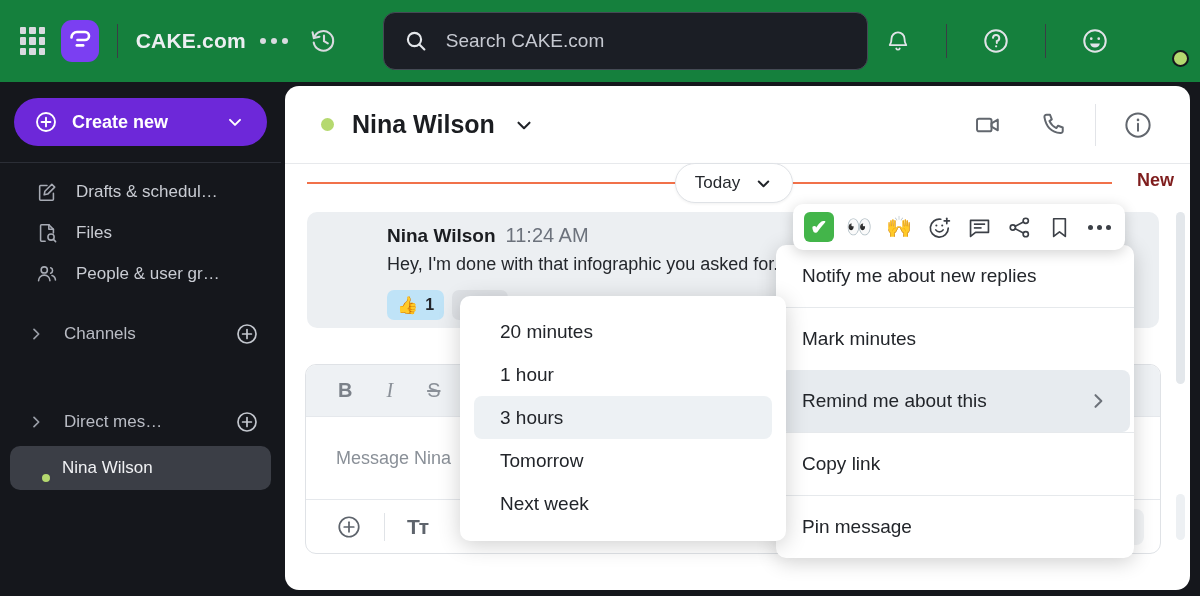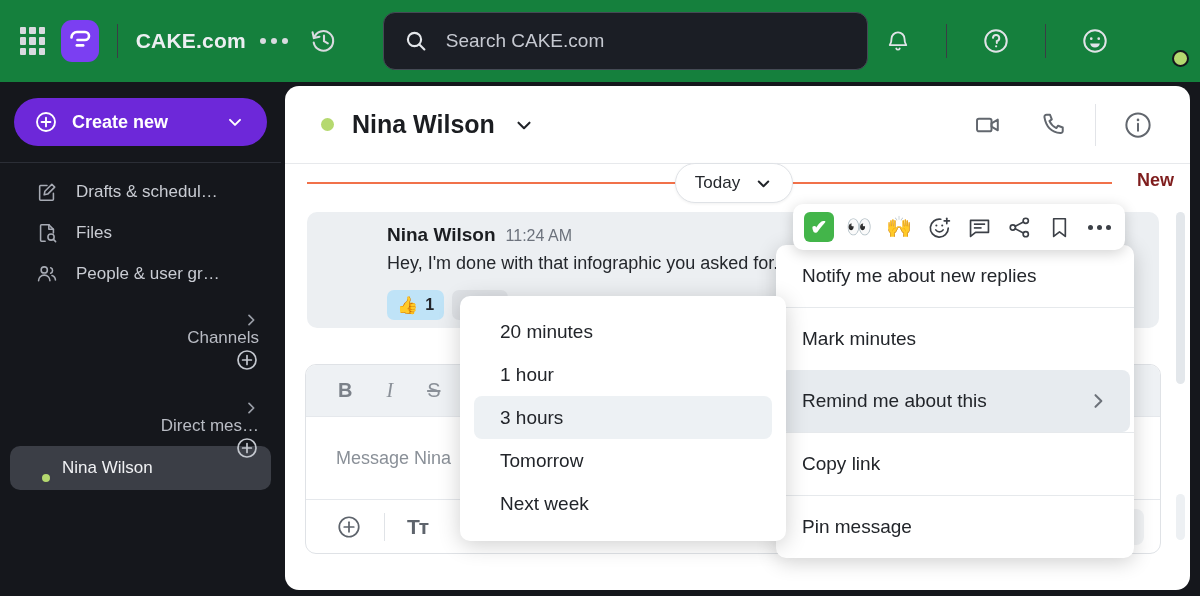--- a/index.html
+++ b/index.html
@@ -99,22 +99,22 @@
   .nav-list { padding-top: 8px; }
   .nav-item {
     height: 41px; display: flex; align-items: center;
     padding-left: 36px; cursor: pointer;
   }
   .nav-item .ni-icon { width: 26px; display: flex; align-items: center; }
   .nav-item .ni-label {
     margin-left: 14px; color: #c9ccd3; font-size: 17px; white-space: nowrap;
   }
   .section-head {
-    height: 44px; display: flex; align-items: flex-end;
-    padding: 0 22px 0 28px; cursor: pointer; flex-direction: column;
+    height: 44px; display: flex; align-items: center;
+    padding: 0 22px 0 28px; cursor: pointer;
   }
   .section-head .sh-chev { display: flex; width: 16px; }
   .section-head .sh-label {
     margin-left: 20px; color: #b9bcc4; font-size: 17px; white-space: nowrap;
   }
   .section-head .sh-add { margin-left: auto; display: flex; cursor: pointer; }
   .dm-item {
     margin: 2px 10px 0 10px; height: 44px; border-radius: 10px;
     display: flex; align-items: center; padding-left: 10px;
     background: #3b3e46; cursor: pointer;
@@ -178,21 +178,21 @@
     background: #eceff2;
     border-radius: 10px;
   }
   .msg-avatar {
     position: absolute; left: 18px; top: 16px;
     width: 46px; height: 46px; border-radius: 9px; overflow: hidden;
   }
   .msg-body { position: absolute; left: 80px; top: 12px; right: 14px; }
   .msg-line1 { display: flex; align-items: baseline; }
   .msg-author { font-size: 19px; font-weight: 700; color: #1b1d21; }
-  .msg-time { margin-left: 10px; font-size: 16px; color: #6c727c; }
+  .msg-time { margin-left: 10px; font-size: 20px; color: #6c727c; }
   .msg-text { margin-top: 5px; font-size: 18px; color: #24272c; line-height: 1.42; }
   .reactions { position: absolute; left: 80px; top: 78px; display: flex; gap: 8px; }
   .reaction {
     height: 30px; border-radius: 7px; background: #bfe3f7;
     display: flex; align-items: center; padding: 0 10px; gap: 7px;
     cursor: pointer;
   }
   .reaction.plain { background: #dfe2e6; width: 56px; }
   .reaction .r-emoji { font-size: 17px; }
   .reaction .r-count { font-size: 16px; font-weight: 700; color: #22252a; }

